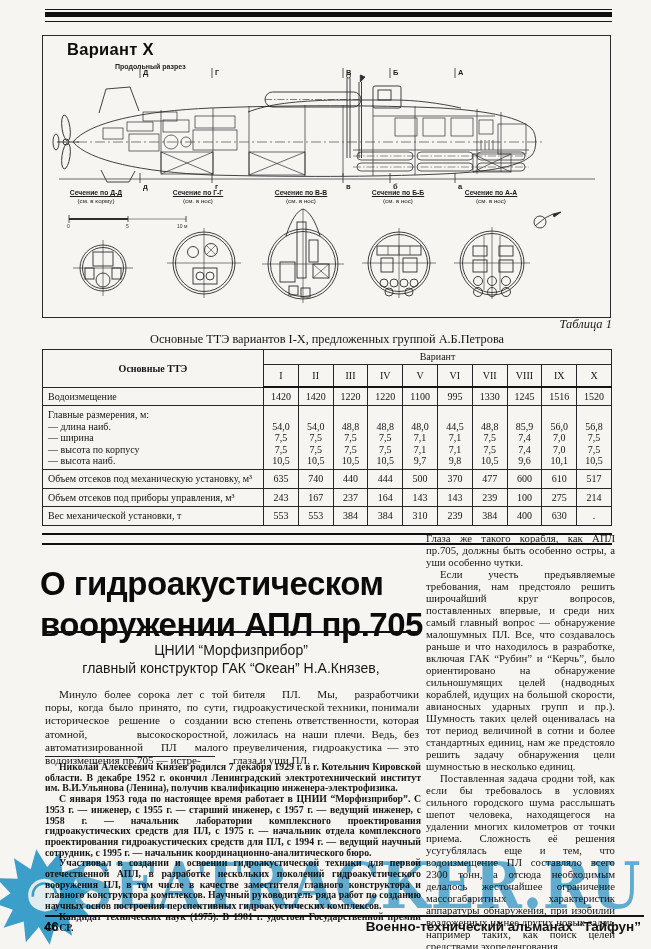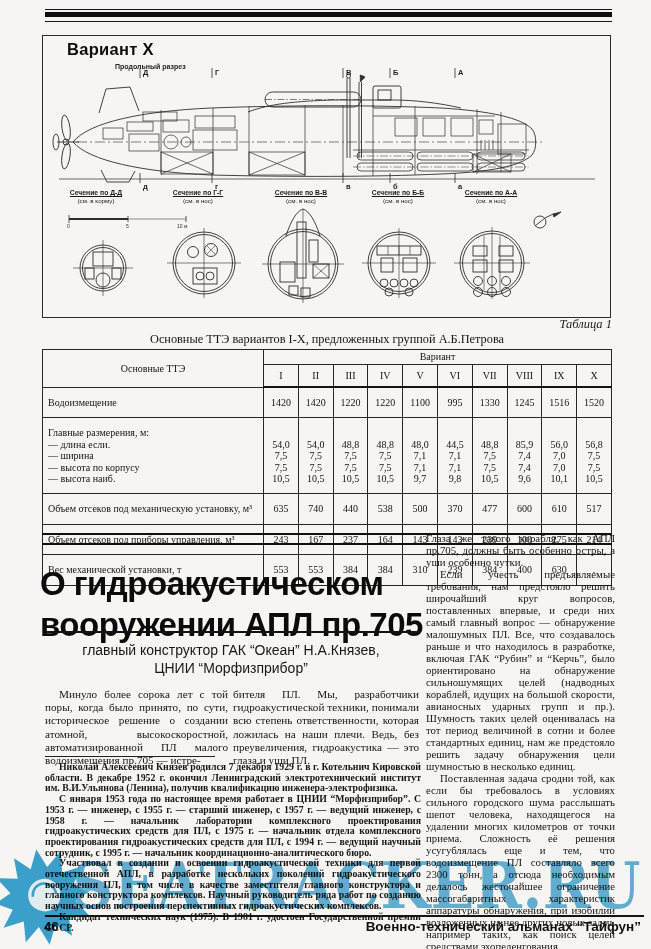--- a/index.html
+++ b/index.html
@@ -24,26 +24,26 @@
   .sl-0{left:5px}.sl-1{left:107px}.sl-2{left:210px}.sl-3{left:307px}.sl-4{left:400px}
 
   .table-tag{position:absolute;right:39px;top:318px;font:italic 12.5px/1.1 "Liberation Serif",serif;color:#1a1a1a;}
   .table-caption{position:absolute;left:42px;top:333px;width:570px;text-align:center;
                  font:12.3px/1.1 "Liberation Serif",serif;color:#141414;}
 
   
   .tte{position:absolute;left:42px;top:349px;width:570px;border-collapse:collapse;table-layout:fixed;
        font:10px/11.4px "Liberation Serif",serif;color:#141414;border:1.7px solid #141414;}
   .tte th,.tte td{border:1.1px solid #262626;font-weight:normal;}
-  .tte .corner{width:218px;text-align:center;}
+  .tte .corner{width:218px;text-align:center;font-weight:bold;}
   .tte .grp{height:15px;text-align:center;}
   .tte .vcell{height:19px;text-align:center;}
   .tte tr.vrow th{border-bottom:2.2px solid #141414;}
   .tte td.lab{text-align:left;padding:3px 4px 3px 5px;border-radius:8px;}
-  .tte td.num{text-align:center;padding:9px 0;}
+  .tte td.num{text-align:center;padding:3px 0;}
 
   .dbl-rule{position:absolute;left:42px;top:533px;width:570px;height:8px;
             border-top:2.7px solid #101010;border-bottom:2.7px solid #101010;}
 
   
   .headline{position:absolute;left:40px;top:541px;width:382px;
             font:bold 33px/41px "Liberation Sans",sans-serif;color:#0b0b0b;letter-spacing:-.5px;white-space:nowrap;}
   .headline-rule{position:absolute;left:45px;top:631px;width:375px;height:1.8px;background:#121212;}
   .byline{position:absolute;left:40px;top:641px;width:382px;text-align:center;
           font:14px/18px "Liberation Sans",sans-serif;color:#171717;}
@@ -342,21 +342,21 @@
           <td class="num">1100</td>
           <td class="num">995</td>
           <td class="num">1330</td>
           <td class="num">1245</td>
           <td class="num">1516</td>
           <td class="num">1520</td>
         </tr>
         <tr>
           <td class="lab">
             <div>Главные размерения, м:</div>
-            <div>— длина если.</div>
+            <div>— длина наиб.</div>
             <div>— ширина</div>
             <div>— высота по корпусу</div>
             <div>— высота наиб.</div>
           </td>
           <td class="num">
             <div>&nbsp;</div>
             <div>54,0</div>
             <div>7,5</div>
             <div>7,5</div>
             <div>10,5</div>
@@ -423,21 +423,21 @@
             <div>7,5</div>
             <div>7,5</div>
             <div>10,5</div>
           </td>
         </tr>
         <tr>
           <td class="lab">Объем отсеков под механическую установку, м³</td>
           <td class="num">635</td>
           <td class="num">740</td>
           <td class="num">440</td>
-          <td class="num">538</td>
+          <td class="num">444</td>
           <td class="num">500</td>
           <td class="num">370</td>
           <td class="num">477</td>
           <td class="num">600</td>
           <td class="num">610</td>
           <td class="num">517</td>
         </tr>
         <tr>
           <td class="lab">Объем отсеков под приборы управления, м³</td>
           <td class="num">243</td>
@@ -468,22 +468,22 @@
   </table>
 
   <div class="dbl-rule"></div>
 
   <h1 class="headline">
     <div>О гидроакустическом</div>
     <div>вооружении АПЛ пр.705</div>
   </h1>
   <div class="headline-rule"></div>
   <div class="byline">
+    <div>ЦНИИ “Морфизприбор”</div>
     <div>главный конструктор ГАК “Океан” Н.А.Князев,</div>
-    <div>ЦНИИ “Морфизприбор”</div>
   </div>
 
   <div class="bodytext col-left">
     <p>Минуло более сорока лет с той поры, когда было принято, по сути, историческое решение о создании атомной, высокоскоростной, автоматизированной ПЛ малого водоизмещения пр.705 — истре-</p>
   </div>
   <div class="bodytext col-mid">
     <p>бителя ПЛ. Мы, разработчики гидроакустической техники, понимали всю степень ответственности, которая ложилась на наши плечи. Ведь, без преувеличения, гидроакустика — это глаза и уши ПЛ.</p>
   </div>
 
   <div class="footnote-rule"></div>

